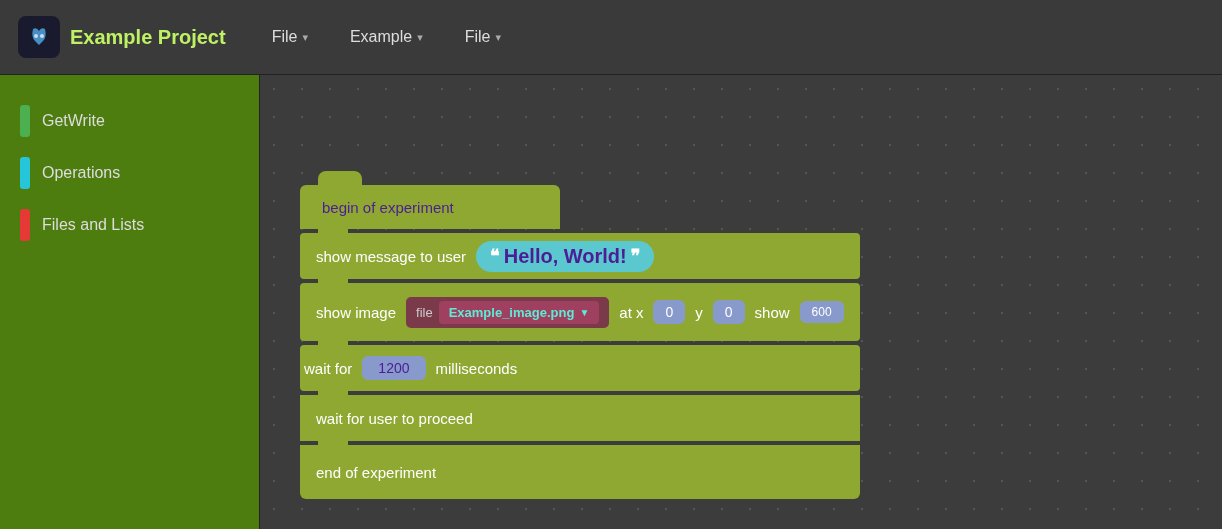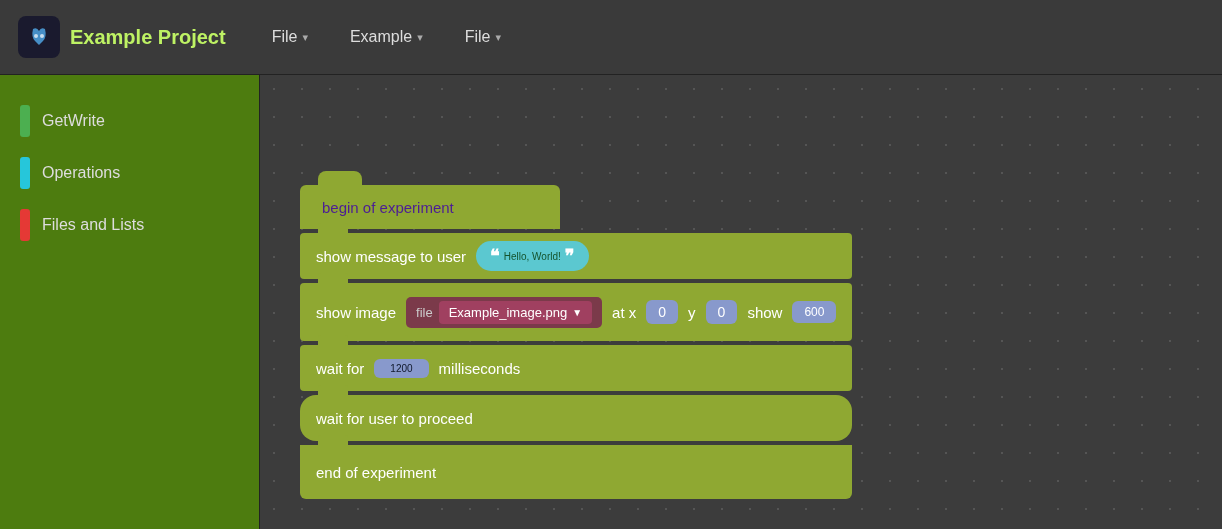--- a/index.html
+++ b/index.html
@@ -124,22 +124,23 @@
       display: flex;
       align-items: center;
       gap: 4px;
     }
     .quote-mark {
       font-size: 18px;
       font-weight: bold;
       color: #fff;
     }
     .input-string-text {
-      color: #14532d;
-      font-size: 10px;
+      color: #4c1d95;
+      font-size: 20px;
+      font-weight: bold;
     }
 
   </style>
 </head>
 <body>
 
 <div class="header">
   <div class="logo">
     <svg width="28" height="28" viewBox="0 0 28 28" fill="none">
       <path d="M8 6 Q6 14 10 18 Q14 22 14 22 Q14 22 18 18 Q22 14 20 6 Q16 4 14 8 Q12 4 8 6Z" fill="#4fa3e0" opacity="0.85"></path>
@@ -267,25 +268,26 @@
           display:flex;
           align-items:center;
           gap:6px;
         ">
           <span style="color:#ccc; font-size:13px;">file</span>
           <div style="
             background:#a04060;
             border-radius:4px;
             padding:4px 10px;
             font-size:13px;
-            color:#ffffff;
+            color:#5eead4;
             display:flex;
             align-items:center;
             gap:5px;
             cursor:pointer;
+            font-weight:bold;
           ">
             <span>Example_image.png</span>
             <span style="font-size:10px;">▼</span>
           </div>
         </div>
 
         <span>at x</span>
         <div style="
           background:#8899cc;
           border-radius:6px;
@@ -313,69 +315,69 @@
         <div style="
           background:#8899cc;
           border-radius:6px;
           padding:4px 12px;
           font-size:12px;
           color:#fff;
           display:flex; align-items:center;
         ">
           <span>600</span>
         </div>
+      </div>
+
+      
+      <div style="
+        background:#8fa832;
+        padding:0 4px;
+        height:46px;
+        display:flex;
+        align-items:center;
+        font-size:15px;
+        color:#fff;
+        gap:10px;
+        margin-top:4px;
+        border-radius:4px;
+        position:relative;
+      ">
+        <div style="
+          position:absolute;
+          top:-10px; left:18px;
+          width:30px; height:10px;
+          background:#8fa832;
+          border-radius:3px 3px 0 0;
+        "></div>
+        <span>wait for</span>
+        <div style="
+          background:#8899cc;
+          border-radius:6px;
+          padding:4px 16px;
+          font-size:14px;
+          color:#4c1d95;
+          display:flex; align-items:center;
+        ">
+          <span>1200</span>
+        </div>
+        <span>milliseconds</span>
       </div>
 
       
       <div style="
         background:#8fa832;
         padding:0 16px;
         height:46px;
         display:flex;
         align-items:center;
         font-size:15px;
         color:#fff;
         gap:10px;
         margin-top:4px;
-        border-radius:4px;
-        position:relative;
-      ">
-        <div style="
-          position:absolute;
-          top:-10px; left:18px;
-          width:30px; height:10px;
-          background:#8fa832;
-          border-radius:3px 3px 0 0;
-        "></div>
-        <span>wait for</span>
-        <div style="
-          background:#8899cc;
-          border-radius:6px;
-          padding:4px 16px;
-          font-size:10px;
-          color:#0f172a;
-          display:flex; align-items:center;
-        ">
-          <span>1200</span>
-        </div>
-        <span>milliseconds</span>
-      </div>
-
-      
-      <div style="
-        background:#8fa832;
-        padding:0 16px;
-        height:46px;
-        display:flex;
-        align-items:center;
-        font-size:15px;
-        color:#fff;
-        gap:10px;
-        margin-top:4px;
-        border-radius:16px;
+        border-radius:0;
         position:relative;
       ">
         <div style="
           position:absolute;
           top:-10px; left:18px;
           width:30px; height:10px;
           background:#8fa832;
           border-radius:3px 3px 0 0;
         "></div>
         <span>wait for user to proceed</span>

